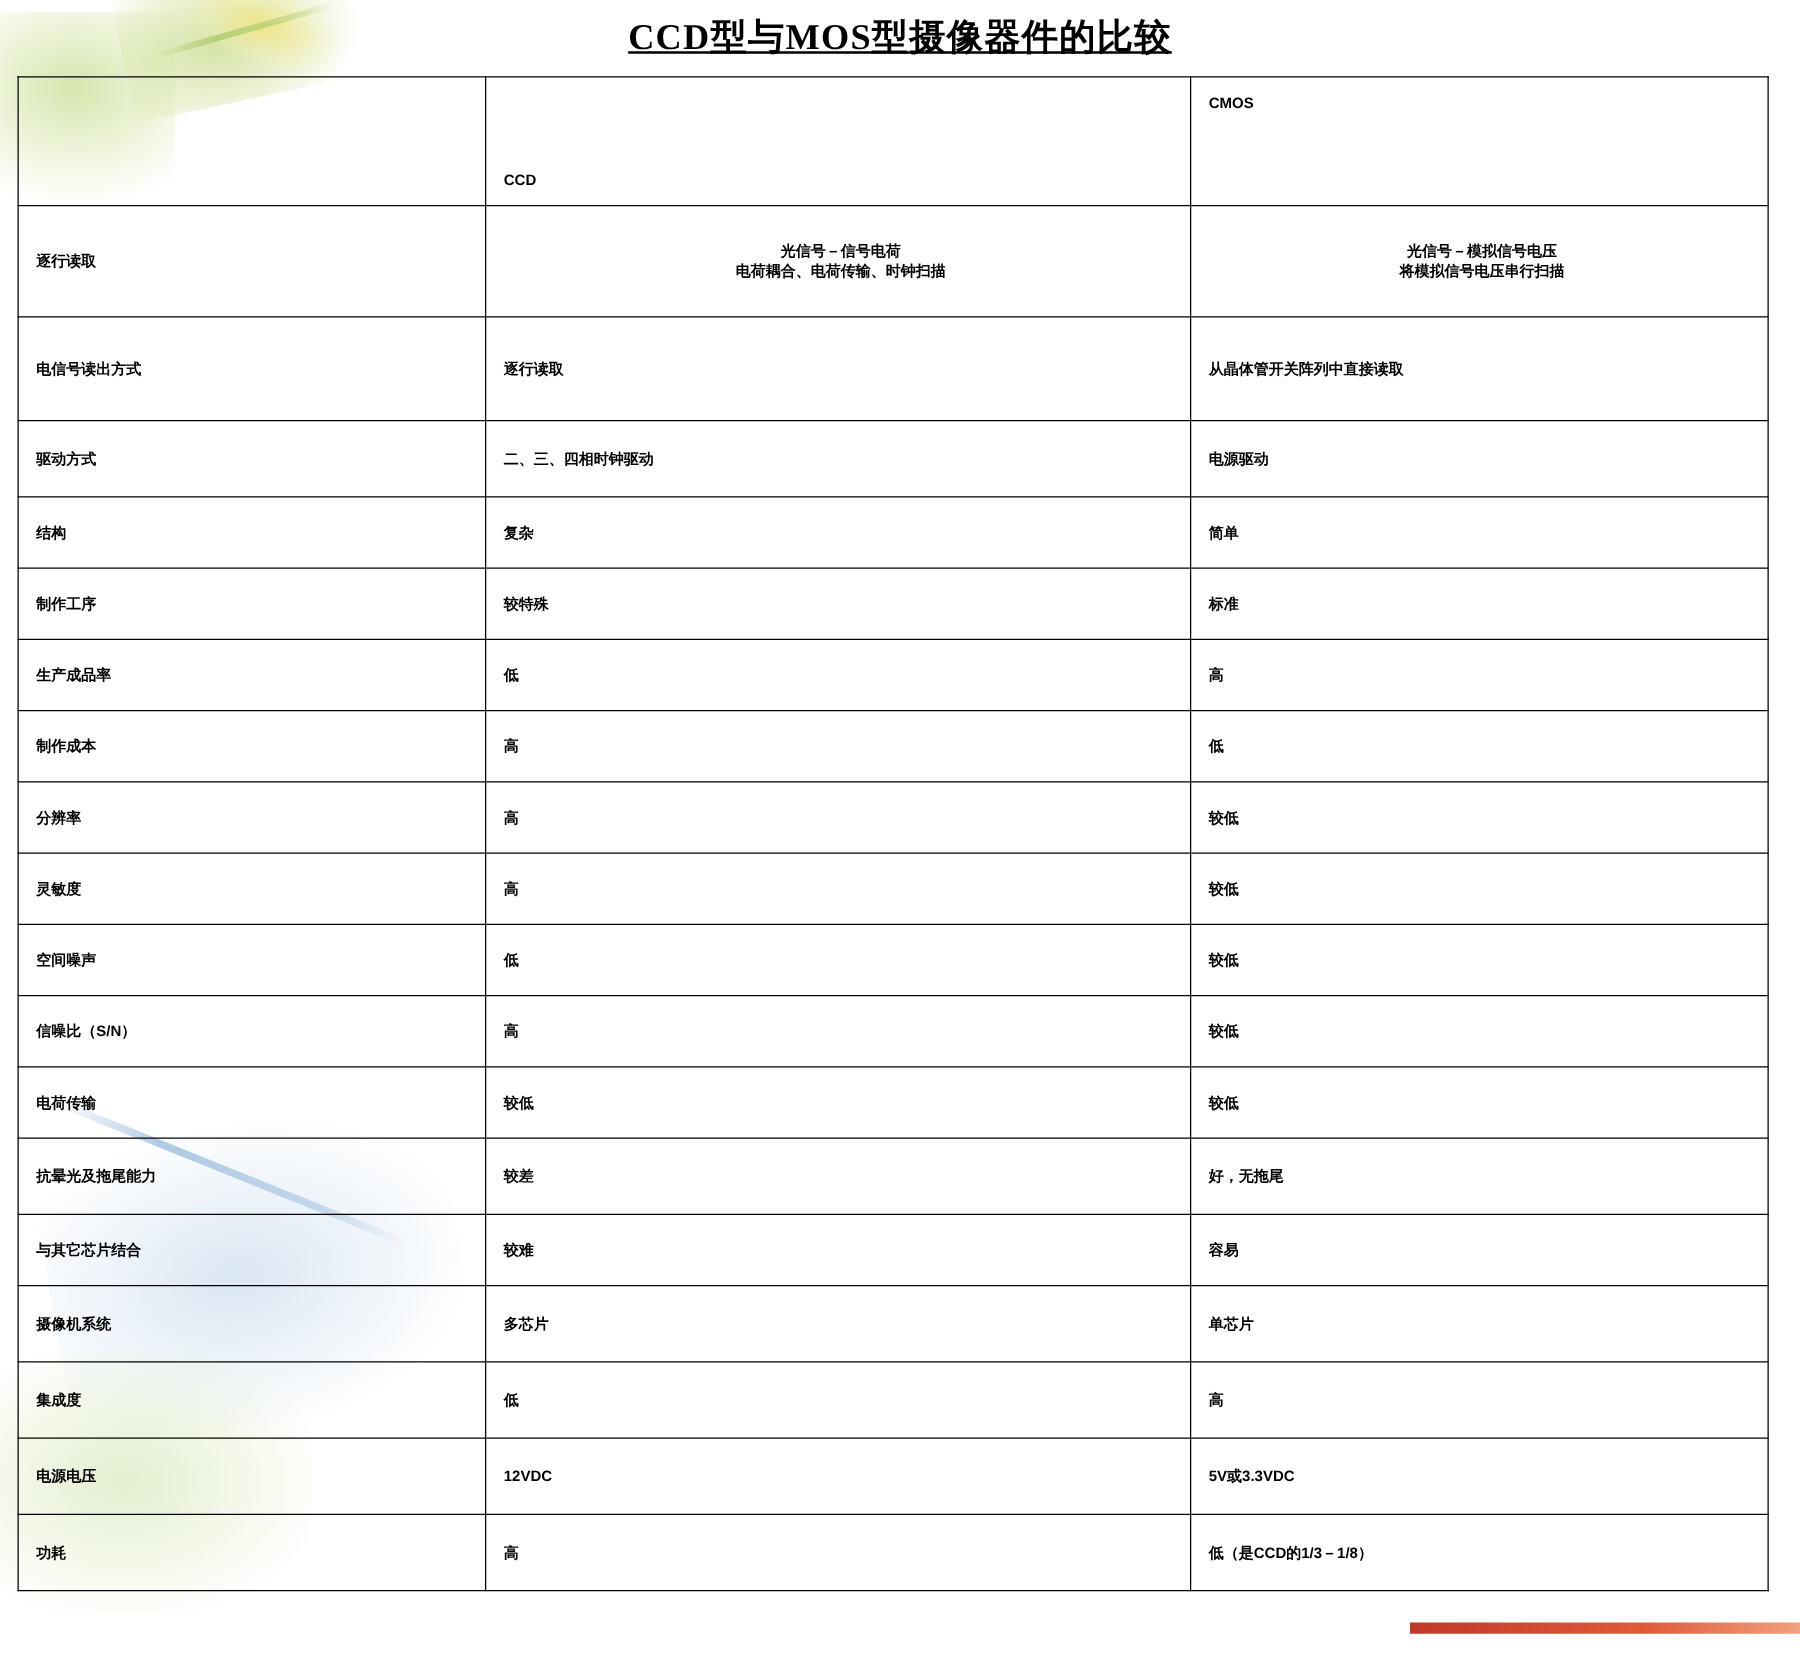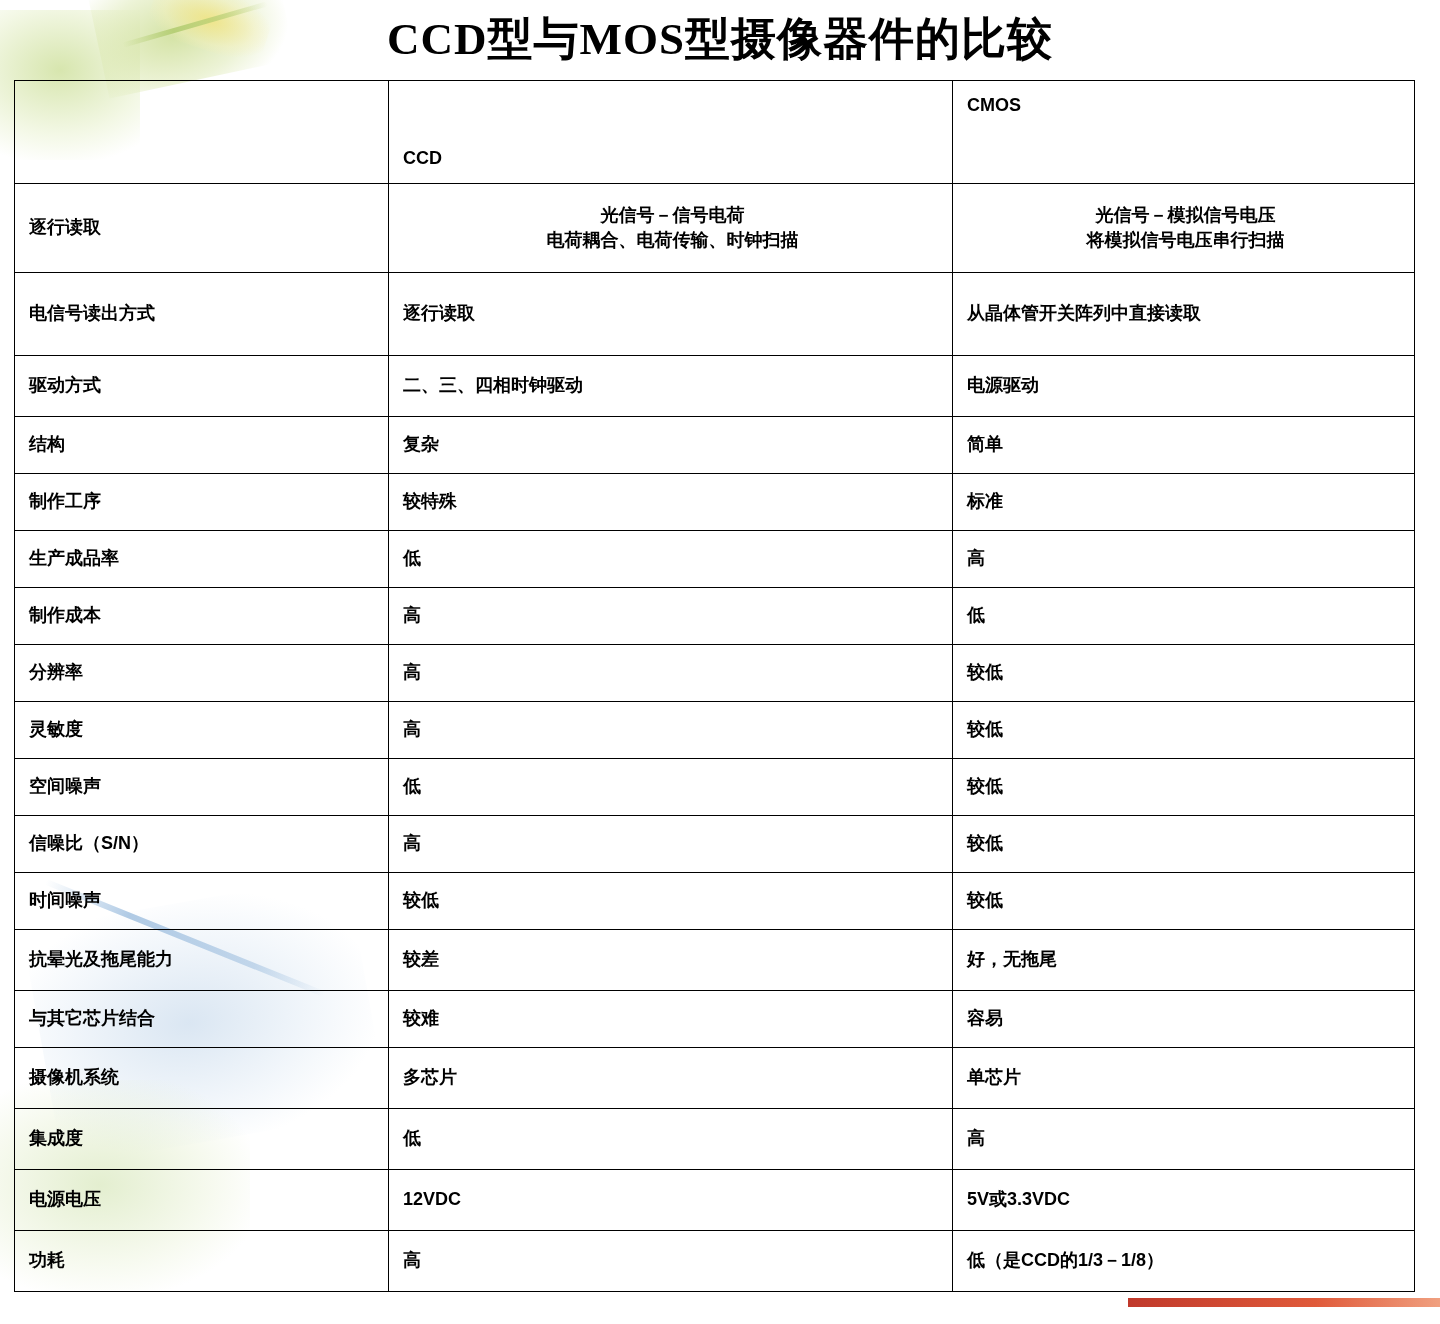--- a/index.html
+++ b/index.html
@@ -71,41 +71,42 @@
 
   .content {
     position: relative;
     z-index: 2;
   }
 
   .slide-title {
     text-align: center;
     font-family: "Liberation Serif", "DejaVu Serif", serif;
     font-weight: bold;
-    font-size: 45px;
+    font-size: 29px;
     letter-spacing: 1px;
     color: #000000;
     padding: 14px 0 10px 0;
     margin: 0;
     line-height: 1.15;
+    text-decoration: underline;
   }
 
   table.cmp {
     border-collapse: collapse;
     width: 1400px;
     margin: 4px 0 0 14px;
     table-layout: fixed;
     background: transparent;
   }
   table.cmp td {
     border: 1px solid #000000;
     vertical-align: middle;
     font-family: "Liberation Sans", "DejaVu Sans", sans-serif;
     font-weight: bold;
-    font-size: 18px;
+    font-size: 12px;
     color: #000;
     padding: 5px 10px 5px 14px;
     line-height: 1.38;
     background: transparent;
   }
   .col-label { width: 374px; }
   .col-ccd   { width: 564px; }
   .col-cmos  { width: 462px; }
 
   tr.head td {
@@ -216,21 +217,21 @@
         <td>较低</td>
       </tr>
 
       <tr class="norm">
         <td>信噪比（S/N）</td>
         <td>高</td>
         <td>较低</td>
       </tr>
 
       <tr class="norm">
-        <td>时间噪声</td>
+        <td>电荷传输</td>
         <td>较低</td>
         <td>较低</td>
       </tr>
 
       <tr class="mid">
         <td>抗晕光及拖尾能力</td>
         <td>较差</td>
         <td>好，无拖尾</td>
       </tr>
 

